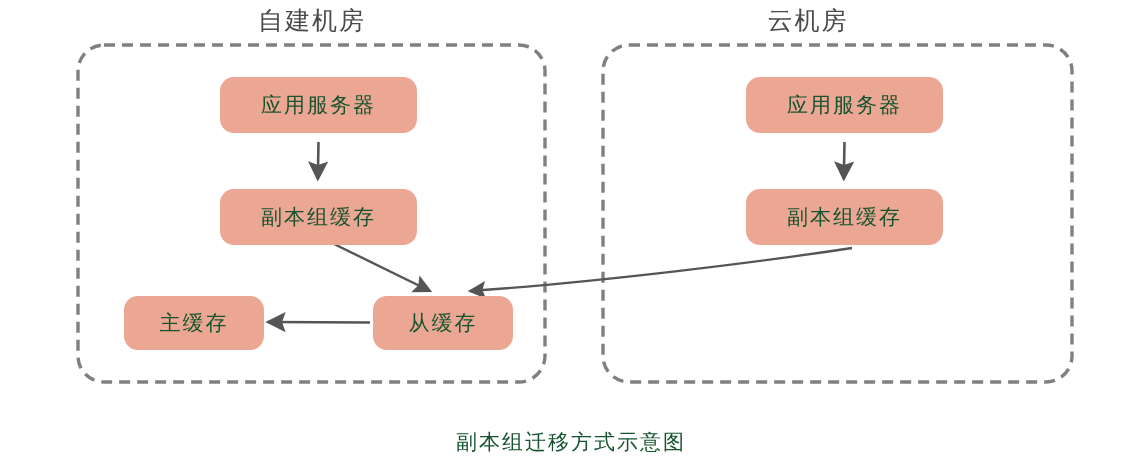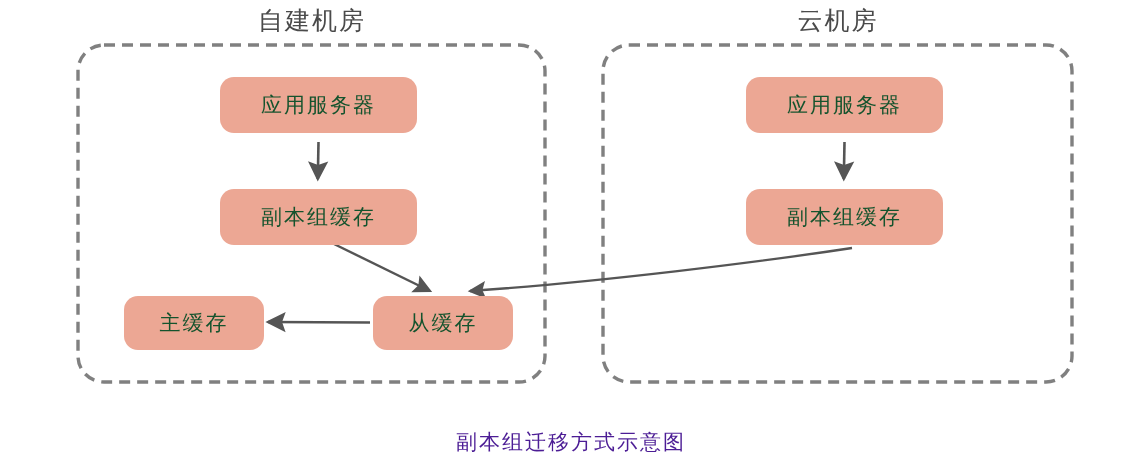--- a/index.html
+++ b/index.html
@@ -47,21 +47,21 @@
     font-size: 21px;
     letter-spacing: 2px;
     box-sizing: border-box;
     font-family: "Liberation Sans", "DejaVu Sans", sans-serif;
   }
   .caption {
     position: absolute;
     width: 100%;
     text-align: center;
     font-size: 21px;
-    color: #4c1d95;
+    color: #14532d;
     letter-spacing: 2px;
     font-family: "Liberation Sans", "DejaVu Sans", sans-serif;
   }
 </style>
 </head>
 <body>
 
 <div id="diagram-root">
 
   <svg id="diagram-svg" viewBox="0 0 1142 473" xmlns="http://www.w3.org/2000/svg">
@@ -79,21 +79,21 @@
     <path d="M 332 243 L 430 291" fill="none" stroke="#555555" stroke-width="2.4" marker-end="url(#arrowhead)"></path>
 
     <path d="M 370 322.5 L 268 322" fill="none" stroke="#555555" stroke-width="2.6" marker-end="url(#arrowhead)"></path>
 
     <path d="M 844.5 142 L 843.8 179" fill="none" stroke="#555555" stroke-width="2.6" marker-end="url(#arrowhead)"></path>
 
     <path d="M 852 248 C 760 262, 600 282, 470 291" fill="none" stroke="#555555" stroke-width="2.3" marker-end="url(#arrowhead)"></path>
   </svg>
 
   <div class="zone-title" style="left:312px; top:4px;">自建机房</div>
-  <div class="zone-title" style="left:838px; top:4px;">云机房</div>
+  <div class="zone-title" style="left:808px; top:4px;">云机房</div>
 
   <div class="node-box" style="left:220px; top:77px; width:197px; height:56px;">应用服务器</div>
   <div class="node-box" style="left:220px; top:189px; width:197px; height:56px;">副本组缓存</div>
   <div class="node-box" style="left:124px; top:296px; width:140px; height:54px;">主缓存</div>
   <div class="node-box" style="left:373px; top:296px; width:140px; height:54px;">从缓存</div>
 
   <div class="node-box" style="left:746px; top:77px; width:197px; height:56px;">应用服务器</div>
   <div class="node-box" style="left:746px; top:189px; width:197px; height:56px;">副本组缓存</div>
 
   <div class="caption" style="left:0; top:428px;">副本组迁移方式示意图</div>

